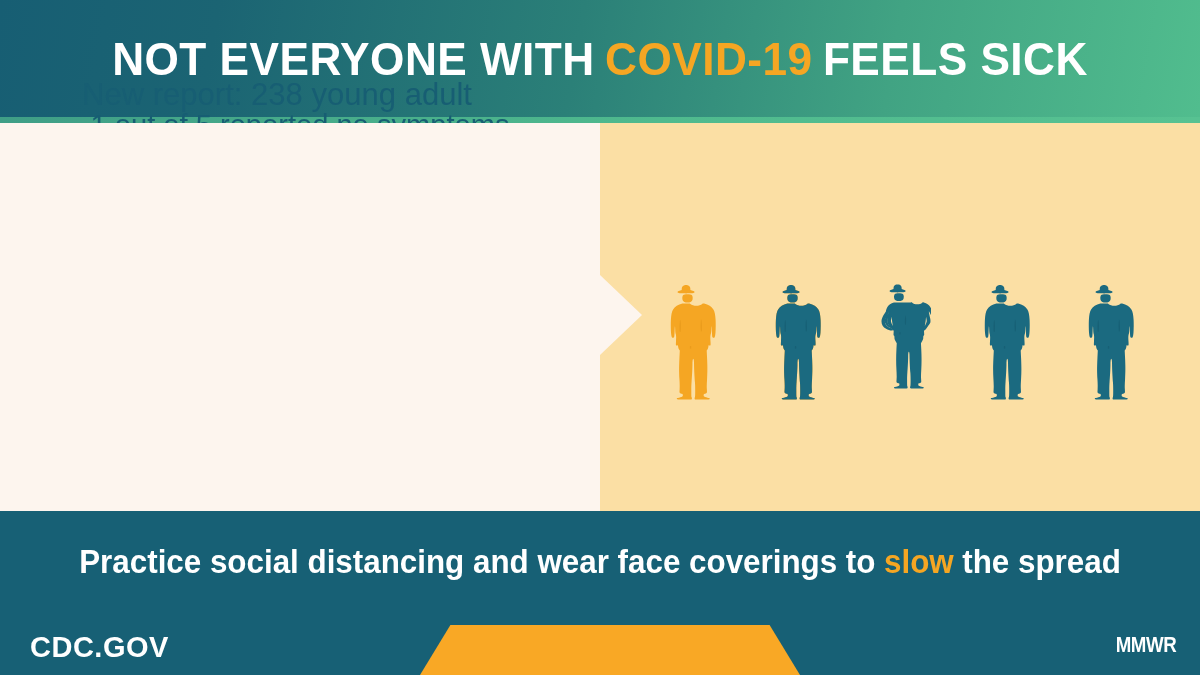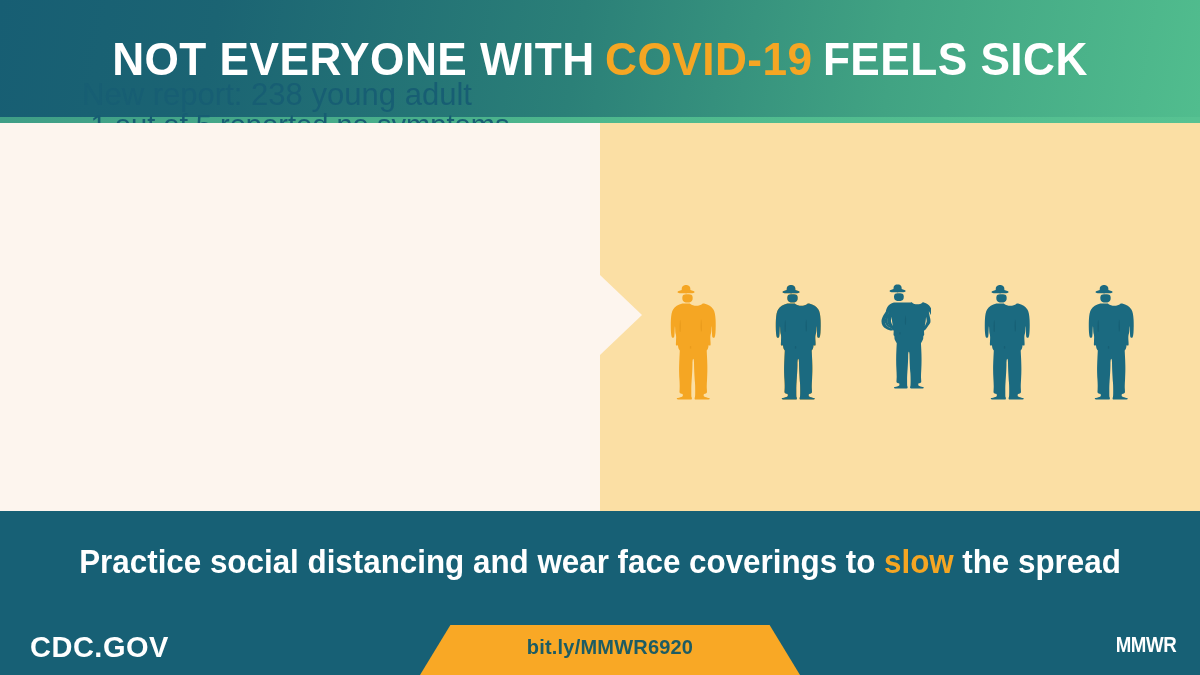--- a/index.html
+++ b/index.html
@@ -302,17 +302,16 @@
 
   <div class="banner"></div>
   <div class="banner-text">
     <span class="seg">Practice social distancing and wear face coverings to</span>
       <span class="seg accent">slow</span>
       <span class="seg">the spread</span>
   </div>
 
   <div class="footer"></div>
   <div class="url-tab"></div>
-  <div class="url-text">bit.ly/MMWR6920</div>
   <div class="cdc-gov">CDC.GOV</div>
   <div class="mmwr">MMWR</div>
 
 </div>
 
 </body></html>

